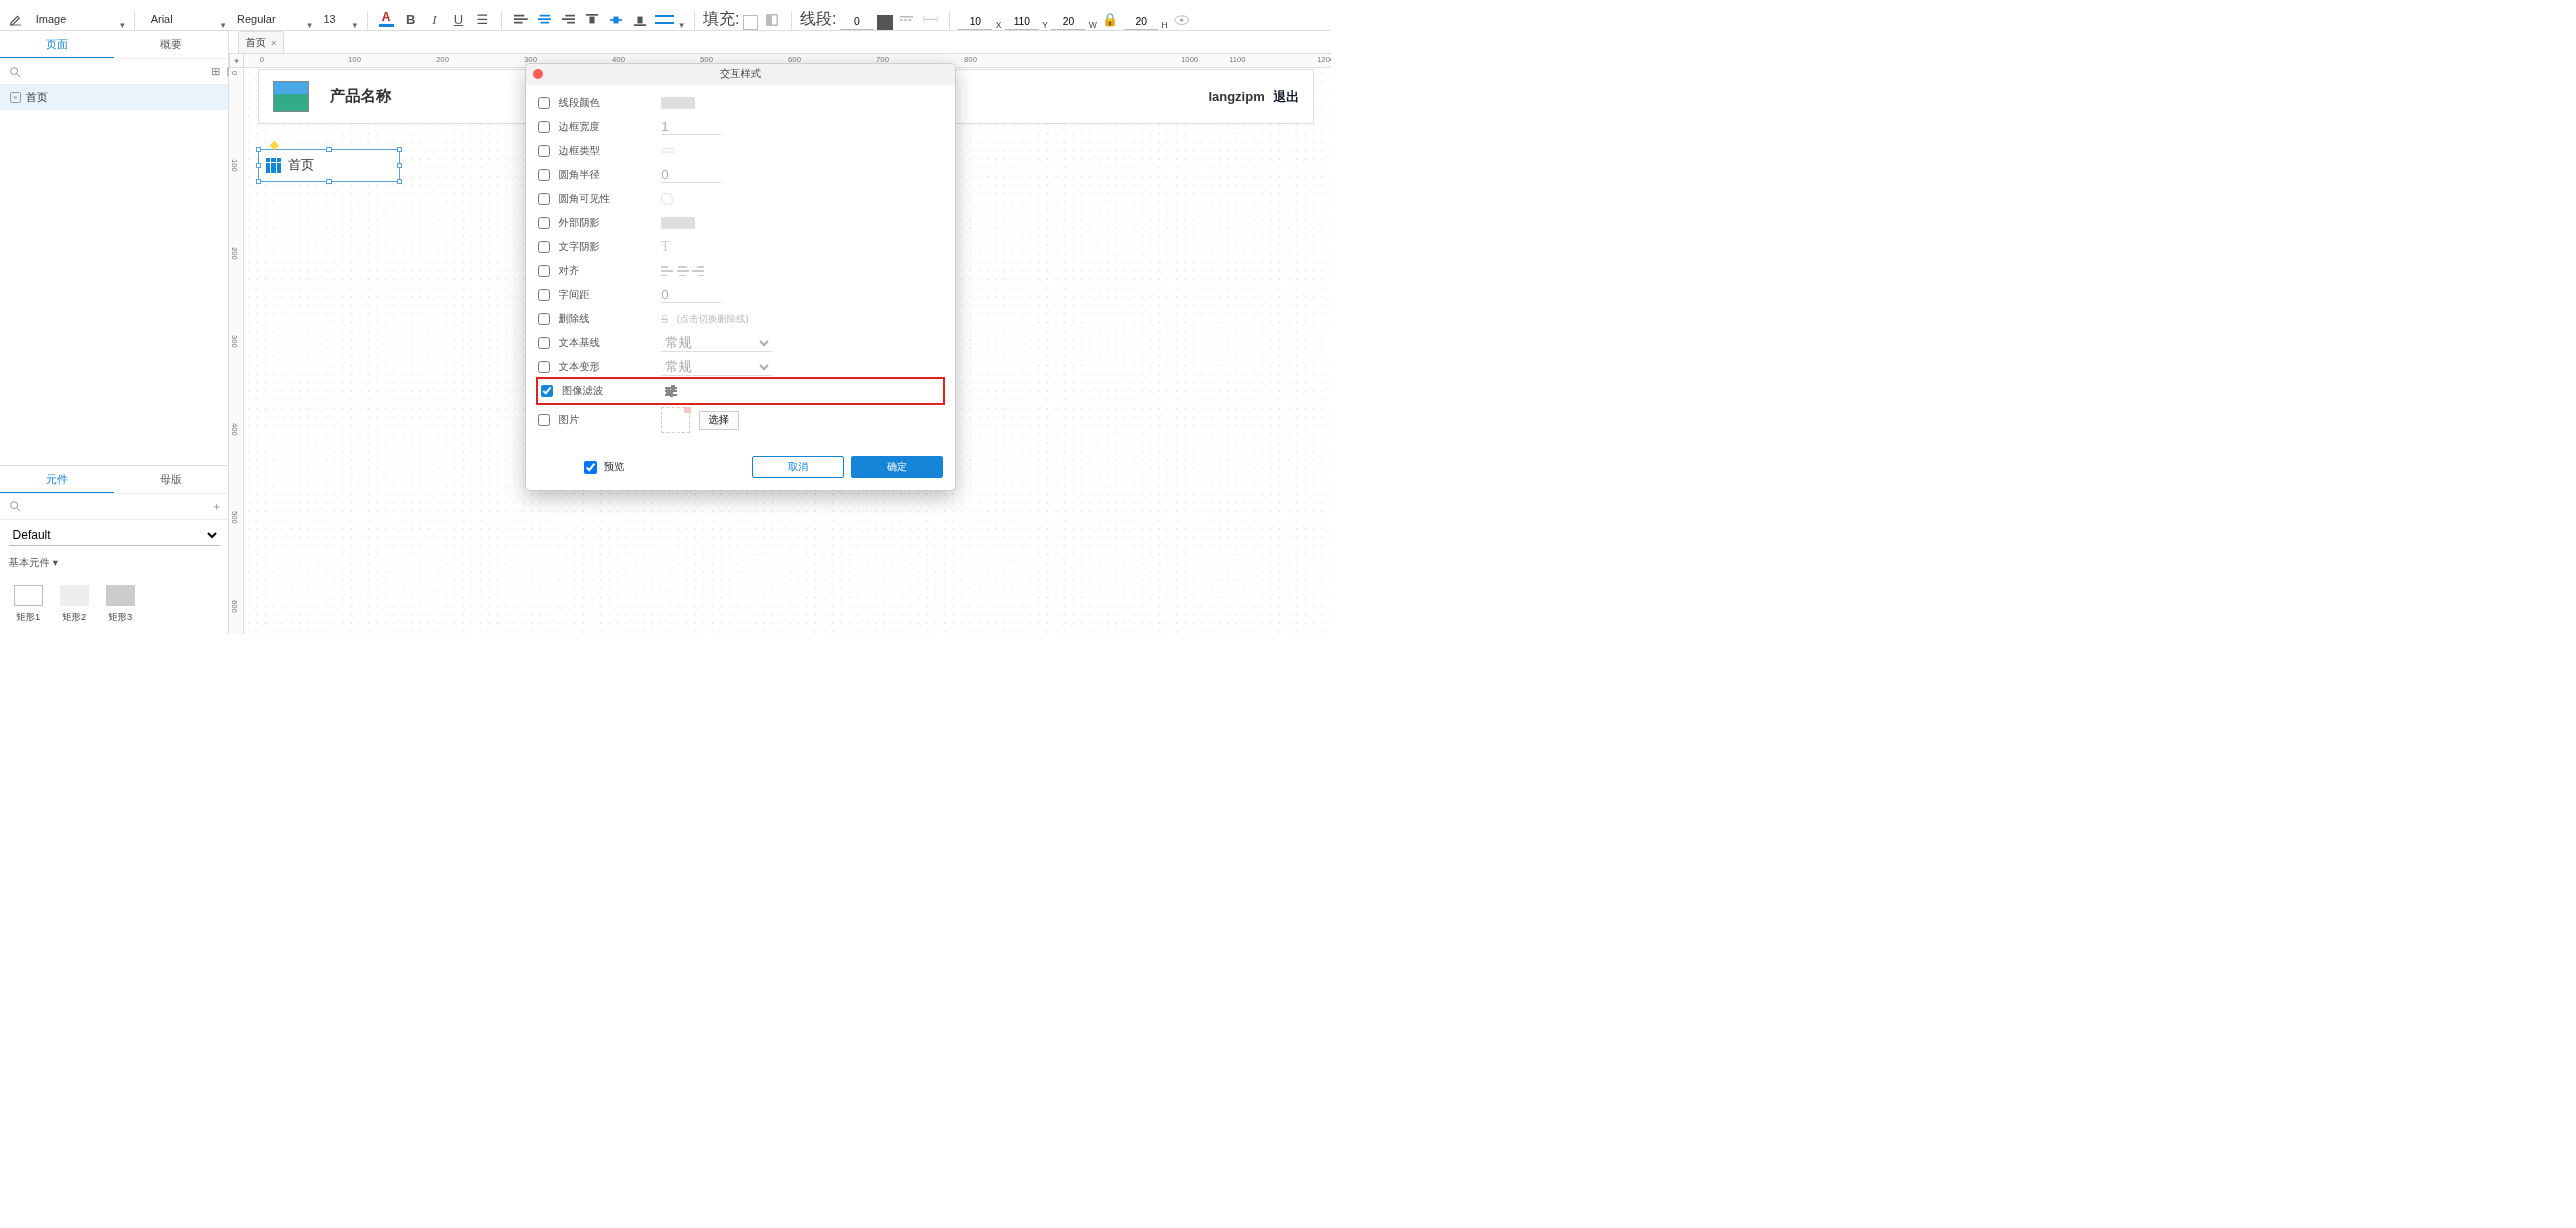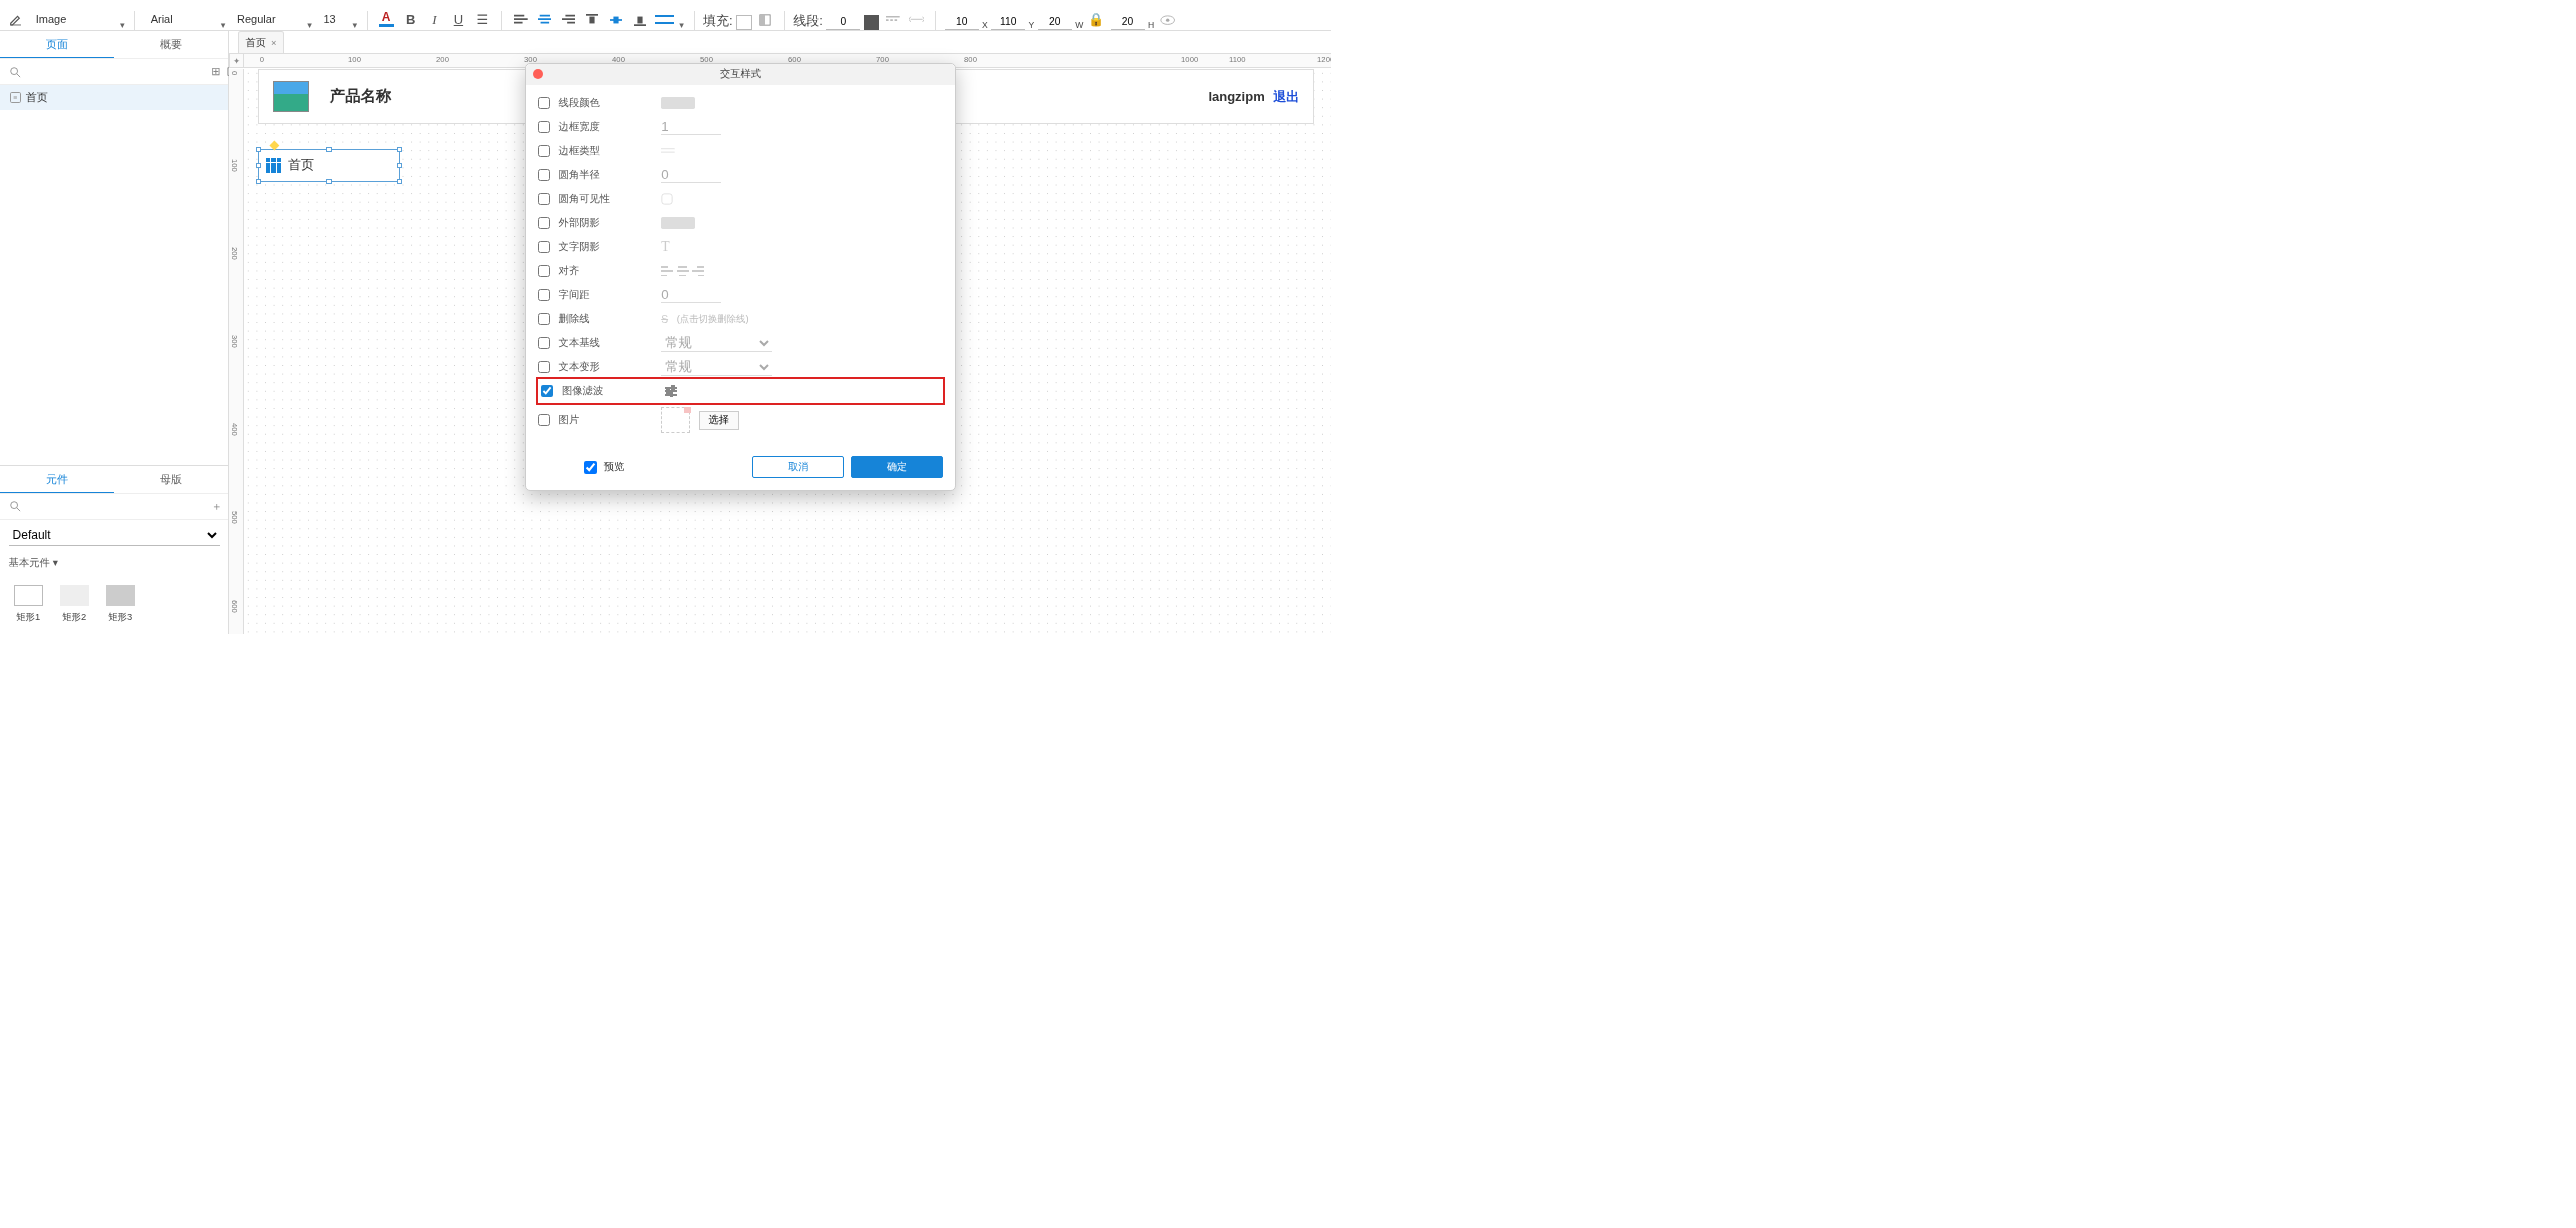--- a/index.html
+++ b/index.html
@@ -7,21 +7,21 @@
 
   
   .toolbar { height: 31px; display: flex; align-items: flex-end; border-bottom: 0.9px solid #ddd; padding: 0 5.1px; gap: 3.4px; background: #fff; }
   .tb-sep { width: 0.9px; height: 19px; background: #ddd; margin: 0 5.1px; }
   .tb-dd { display: flex; align-items: center; gap: 3.4px; padding: 0 6.8px; height: 22px; cursor: pointer; font-size: 11px; }
   .tb-dd-wide { width: 86px; }
   .tb-caret { font-size: 7.7px; color: #666; }
   .tb-btn { width: 20.5px; height: 20.5px; display: flex; align-items: center; justify-content: center; cursor: pointer; color: #555; font-size: 13px; }
   .tb-btn.blue { color: #1684d8; }
   .tb-input { width: 34px; height: 17px; border: none; border-bottom: 0.9px solid #bbb; text-align: center; font-size: 10.3px; }
-  .tb-label { font-size: 13px; color: #444; }
+  .tb-label { font-size: 16px; color: #444; }
   .tb-swatch { width: 15.4px; height: 15.4px; border: 0.9px solid #bbb; background: #fff; }
   .tb-swatch2 { width: 15.4px; height: 15.4px; background: #555; }
   .font-color-icon { position: relative; width: 15.4px; height: 15.4px; }
   .font-color-icon::before { content: "A"; color: #b22; font-weight: bold; font-size: 12px; position: absolute; top: -1.7px; left: 2.6px; }
   .font-color-icon::after { content: ""; position: absolute; bottom: 0.9px; left: 0; width: 15.4px; height: 2.6px; background: #1684d8; }
 
   
   .main { display: flex; height: calc(100% - 31px); }
   .sidebar { width: 229px; border-right: 0.9px solid #ddd; display: flex; flex-direction: column; }
 
@@ -60,21 +60,21 @@
   .ruler-v .vtick span { position: absolute; left: 0.9px; top: 1.7px; writing-mode: vertical-rl; text-orientation: mixed; }
   .ruler-corner { position: absolute; top: 22px; left: 0; width: 15.4px; height: 15.4px; background: #fafafa; border: 0.9px solid #ddd; display: flex; align-items: center; justify-content: center; font-size: 8.6px; color: #888; }
 
   .canvas { position: absolute; top: 38px; left: 15.4px; right: 0; bottom: 0; background: #fff;
     background-image: radial-gradient(#ccc 0.5px, transparent 0.5px); background-size: 8.6px 8.6px; }
   .header-bar { position: absolute; top: 0; left: 13.7px; right: 17px; height: 55px; background: #fff; border: 0.9px solid #ddd; display: flex; align-items: center; padding: 0 13.7px; gap: 21px; }
   .logo-box { width: 36px; height: 31px; background: linear-gradient(#4aa8e8 40%, #3a8 40%); border: 0.9px solid #888; }
   .product-title { font-size: 15.4px; font-weight: bold; color: #333; }
   .user-area { margin-left: auto; display: flex; align-items: center; gap: 8.6px; font-size: 13px; }
   .user-area .uname { color: #333; font-weight: bold; }
-  .user-area .logout { color: #1d4ed8; cursor: pointer; font-weight: bold; }
+  .user-area .logout { color: #0f172a; cursor: pointer; font-weight: bold; }
 
   .selected-widget { position: absolute; top: 80px; left: 13.7px; width: 142px; height: 32.5px; border: 0.9px solid #5aa0d8; background: #fff; display: flex; align-items: center; gap: 6.8px; padding: 0 6.8px; }
   .selected-widget .grp-icon { width: 15.4px; height: 15.4px; display: grid; grid-template-columns: repeat(3,1fr); grid-template-rows: repeat(3,1fr); gap: 0.9px; }
   .selected-widget .grp-icon i { background: #1684d8; }
   .selected-widget .wtxt { font-size: 13px; color: #333; }
   .sw-handle { position: absolute; width: 5.1px; height: 5.1px; background: #fff; border: 0.9px solid #5aa0d8; }
   .sw-yd { position: absolute; top: -7.7px; left: 12px; width: 6.8px; height: 6.8px; background: #ffd74f; transform: rotate(45deg); }
 
   
   .modal { position: absolute; top: 63px; left: 525px; width: 431px; background: #fff; border: 0.9px solid #ccc; box-shadow: 0 6.8px 20.5px rgba(0,0,0,0.25); border-radius: 5.1px; z-index: 10; }

